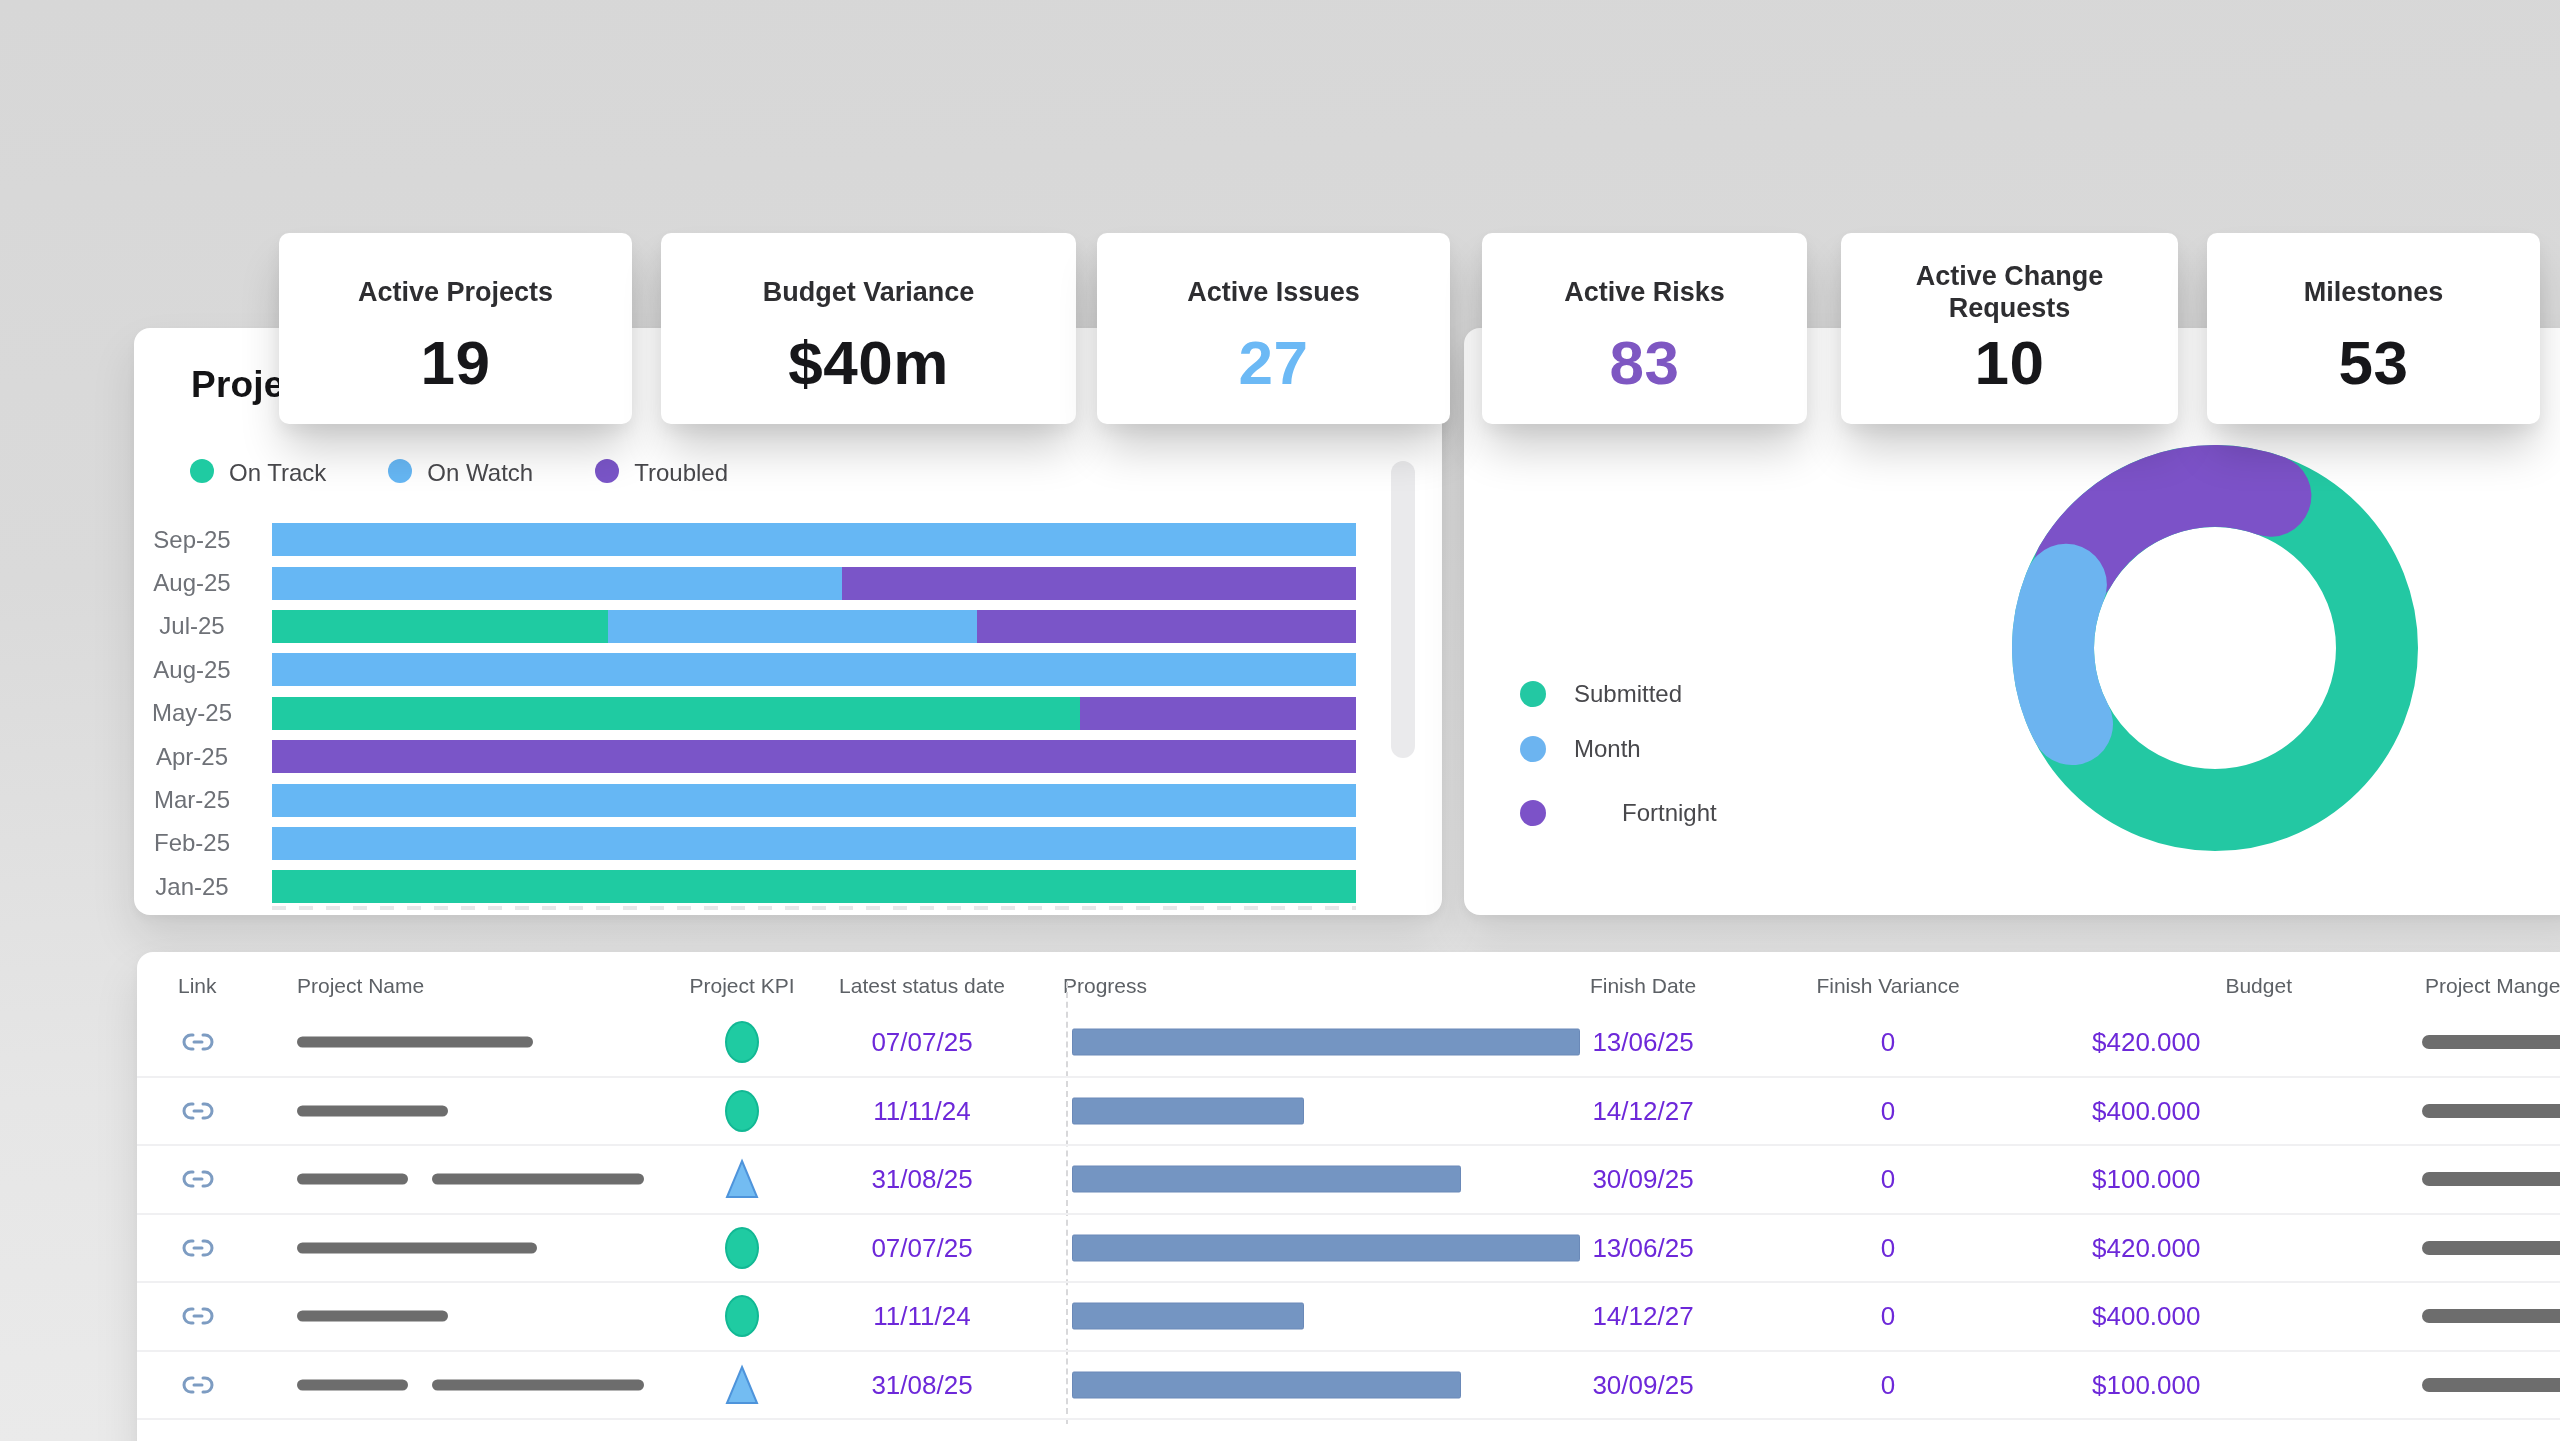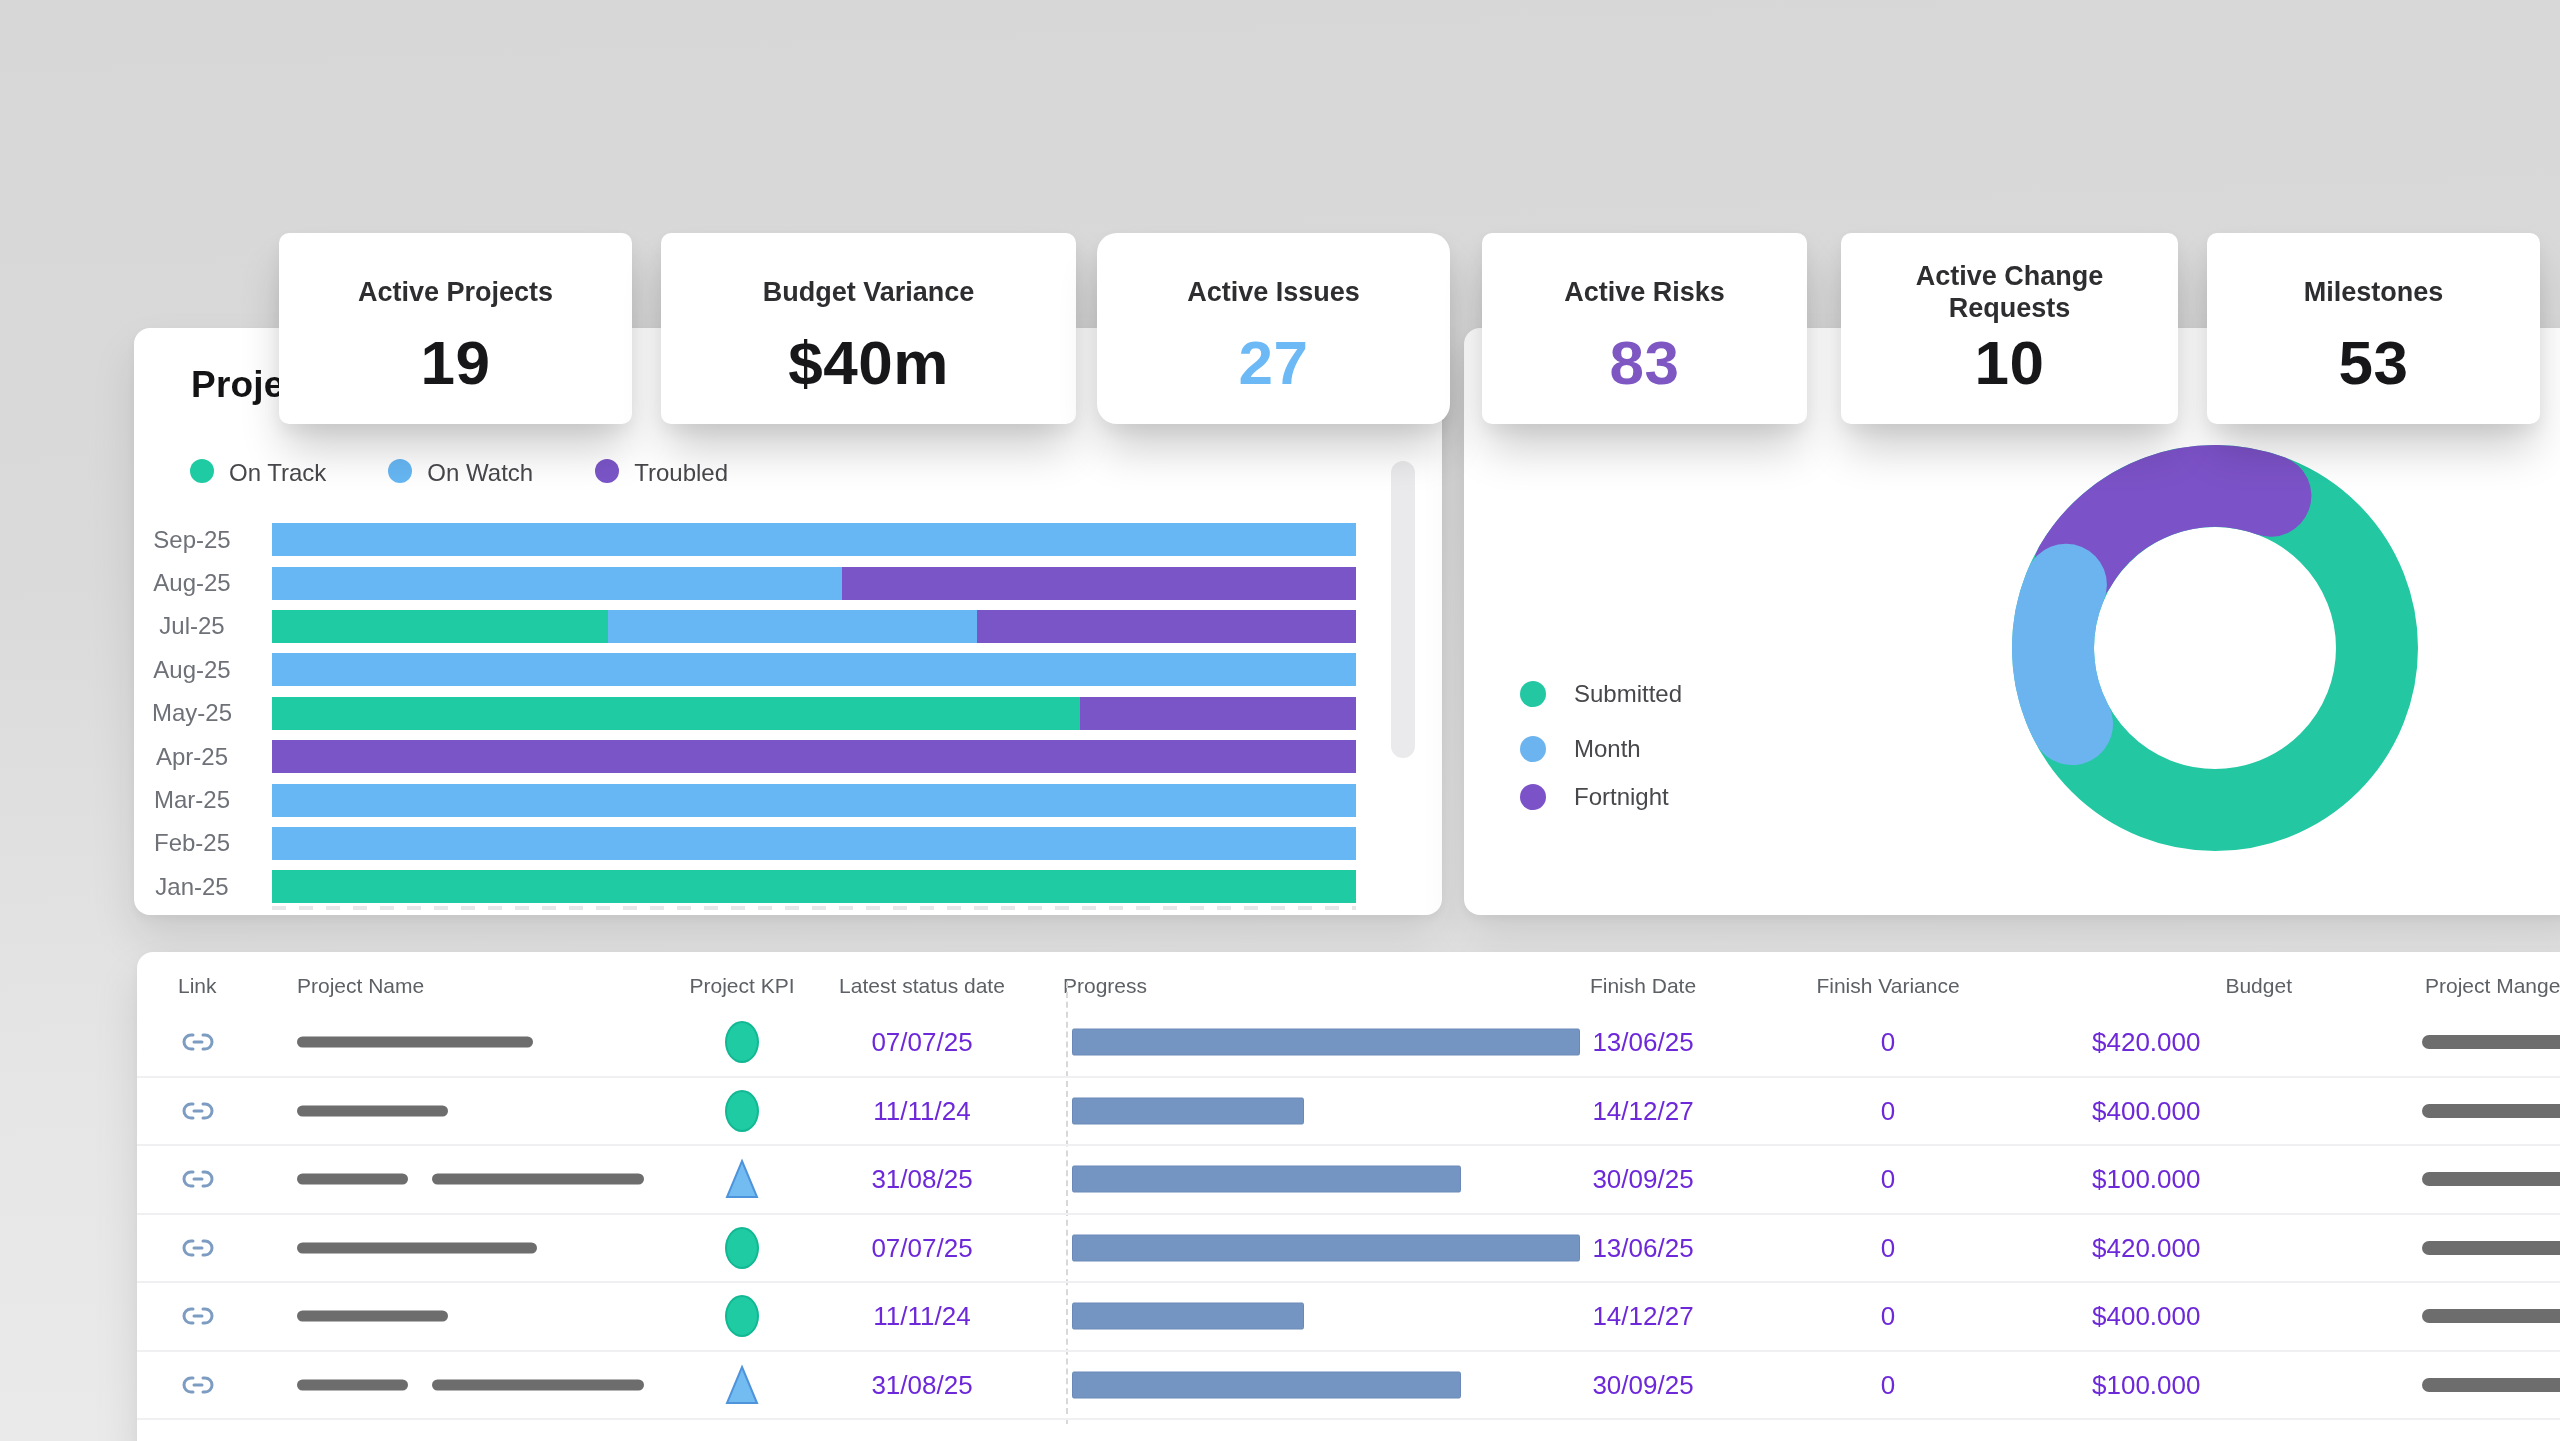--- a/index.html
+++ b/index.html
@@ -153,21 +153,21 @@
   <section class="panel donut-panel">
     <div id="donut-legend">
         <div class="legend-item donut-legend-item" style="top: 353px;">
           <span class="legend-dot" style="background: rgb(35, 200, 163);"></span>
           <span class="legend-label">Submitted</span>
         </div>
         <div class="legend-item donut-legend-item" style="top: 408px;">
           <span class="legend-dot" style="background: rgb(108, 180, 240);"></span>
           <span class="legend-label">Month</span>
         </div>
-        <div class="legend-item donut-legend-item" style="top: 456px;">
+        <div class="legend-item donut-legend-item" style="top: 472px; gap: 48px;">
           <span class="legend-dot" style="background: rgb(124, 82, 200);"></span>
           <span class="legend-label">Fortnight</span>
         </div>
       </div>
     <svg id="donut" width="460" height="460" viewBox="0 0 460 460">
         <circle cx="230" cy="230" r="162" fill="none" stroke="#23c8a3" stroke-width="82"></circle>
         <path d="M 89.7 149.0 A 162 162 0 0 1 285.4 77.8" fill="none" stroke="#7c52c8" stroke-width="82" stroke-linecap="round"></path>
         <path d="M 87.0 306.1 A 162 162 0 0 1 80.9 166.7" fill="none" stroke="#6cb4f0" stroke-width="82" stroke-linecap="round"></path>
       </svg>
   </section>
@@ -321,21 +321,21 @@
 
   <div id="cards">
       <div class="kpi-card" style="left: 279px; width: 353px;">
         <div class="kpi-title">Active Projects</div>
         <div class="kpi-value" style="color: rgb(23, 23, 26);">19</div>
       </div>
       <div class="kpi-card" style="left: 661px; width: 415px;">
         <div class="kpi-title">Budget Variance</div>
         <div class="kpi-value" style="color: rgb(23, 23, 26);">$40m</div>
       </div>
-      <div class="kpi-card" style="left: 1097px; width: 353px; border-radius: 20px;">
+      <div class="kpi-card" style="left: 1097px; width: 353px;">
         <div class="kpi-title">Active Issues</div>
         <div class="kpi-value" style="color: rgb(108, 185, 245);">27</div>
       </div>
       <div class="kpi-card" style="left: 1482px; width: 325px;">
         <div class="kpi-title">Active Risks</div>
         <div class="kpi-value" style="color: rgb(126, 87, 194);">83</div>
       </div>
       <div class="kpi-card" style="left: 1841px; width: 337px;">
         <div class="kpi-title">Active Change Requests</div>
         <div class="kpi-value" style="color: rgb(23, 23, 26);">10</div>

